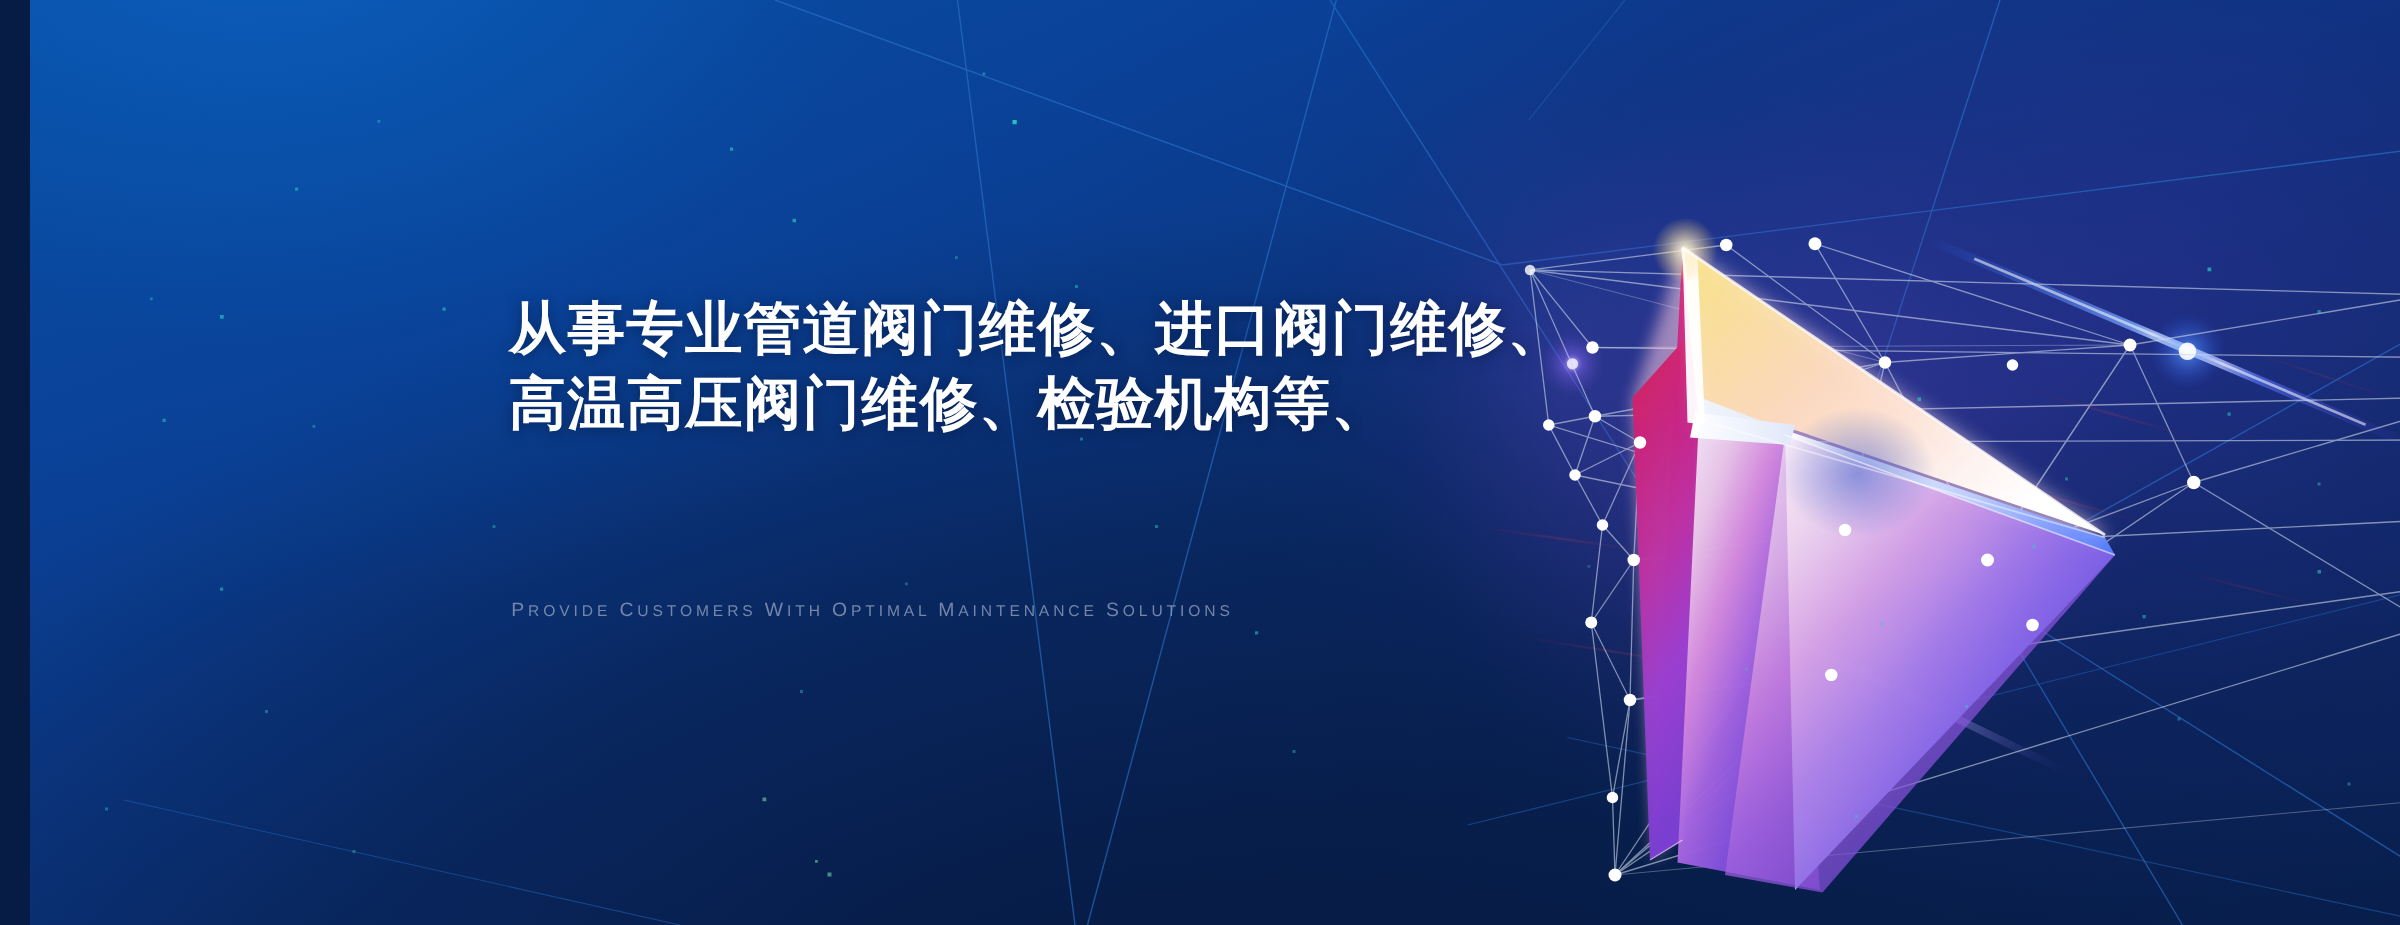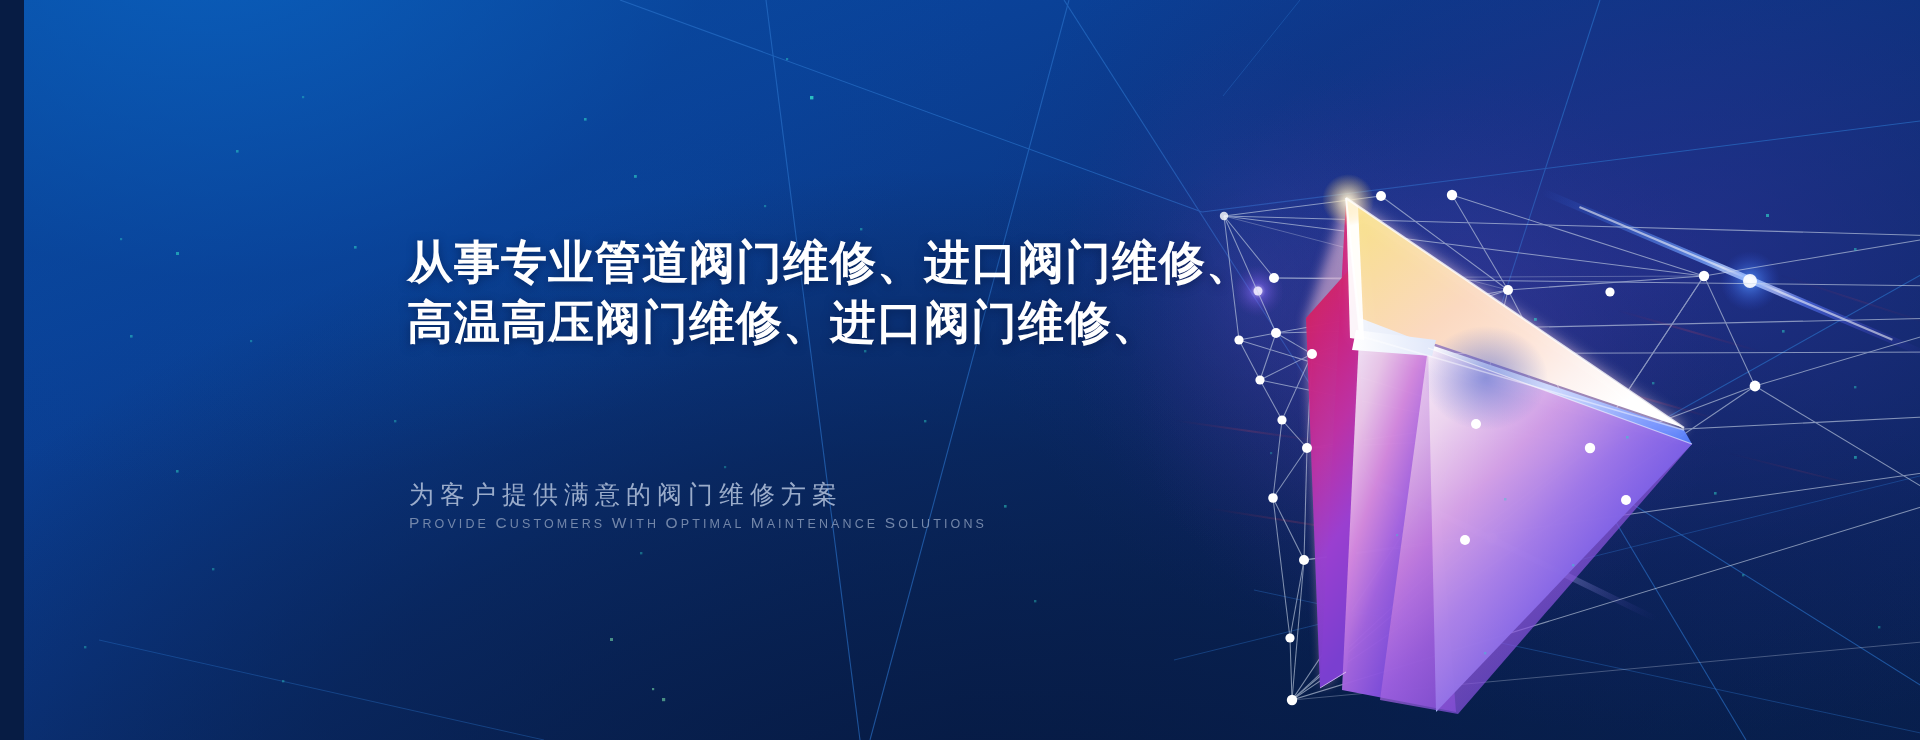--- a/index.html
+++ b/index.html
@@ -385,23 +385,22 @@
     </g>
     <g fill="#7fe8b0" opacity="0.55">
       <rect x="586" y="638" width="3.0" height="3.0"></rect>
       <rect x="638" y="698" width="3.2" height="3.2"></rect>
       <rect x="628" y="688" width="2.2" height="2.2"></rect>
     </g>
   </svg>
 
   <div id="textblock">
     <div class="headline-line">从事专业管道阀门维修、进口阀门维修、</div>
-    <div class="headline-line">高温高压阀门维修、进口阀门维修、</div>
+    <div class="headline-line">高温高压阀门维修、检验机构等、</div>
   </div>
 
   <div id="subtitle-wrap">
-    <div class="sub-cn">为客户提供满意的阀门维修方案</div>
     <div class="sub-en">
       <span class="cap">P</span><span>ROVIDE </span><span class="cap">C</span><span>USTOMERS </span><span class="cap">W</span><span>ITH </span><span class="cap">O</span><span>PTIMAL </span><span class="cap">M</span><span>AINTENANCE </span><span class="cap">S</span><span>OLUTIONS</span>
     </div>
   </div>
 
 </div>
 
 </body></html>

